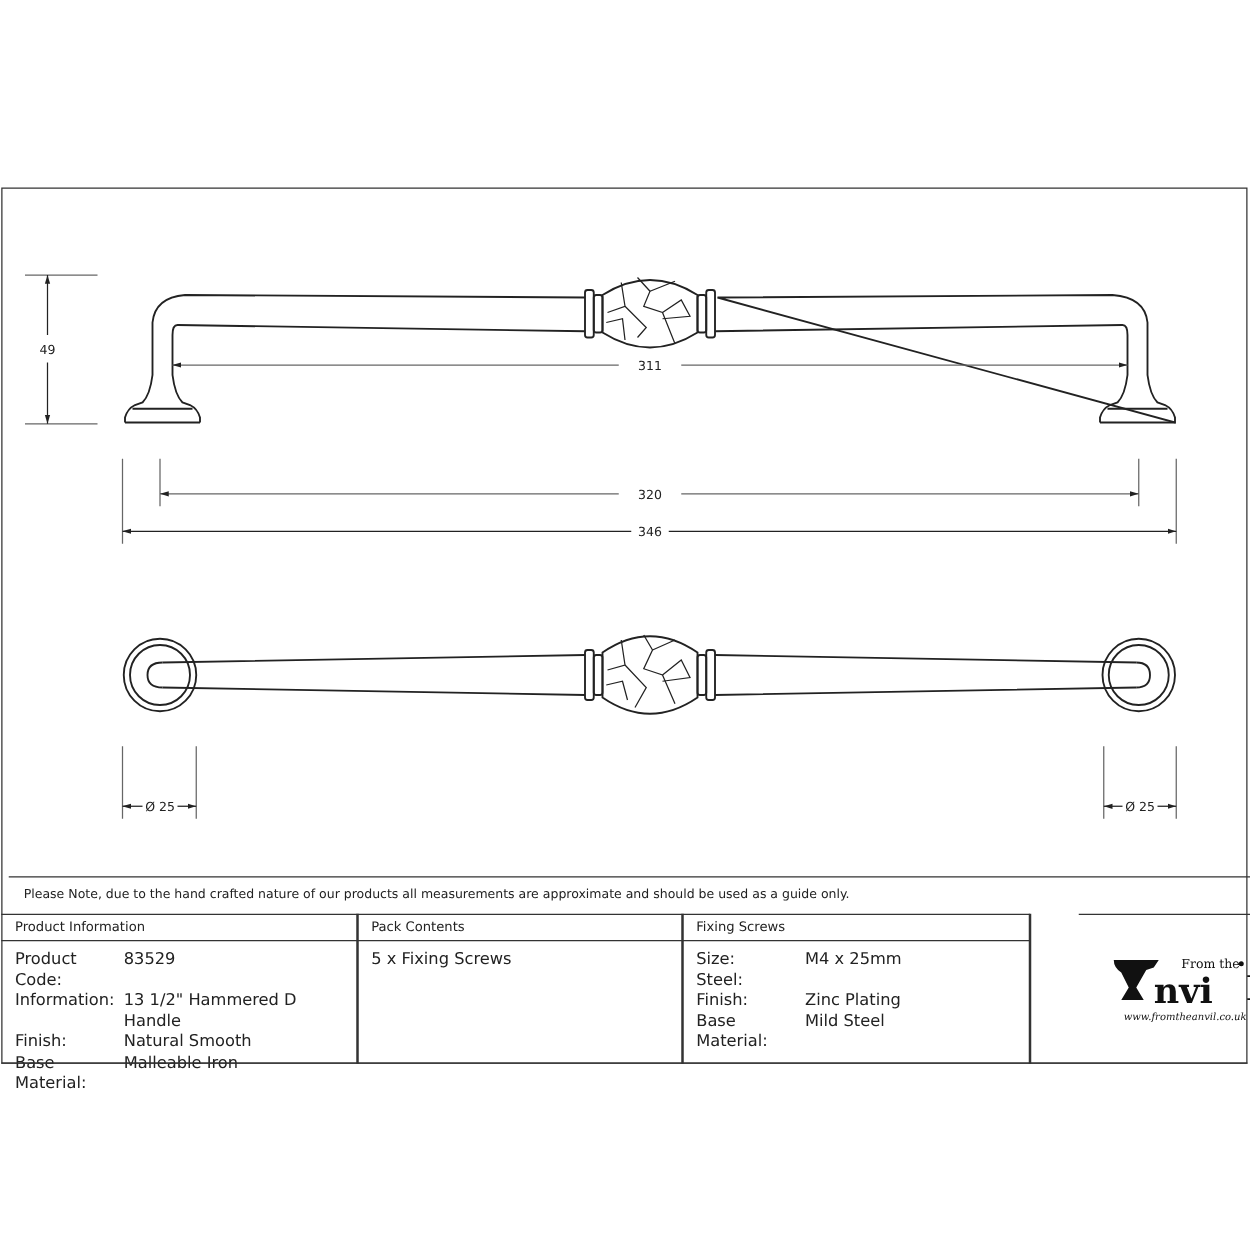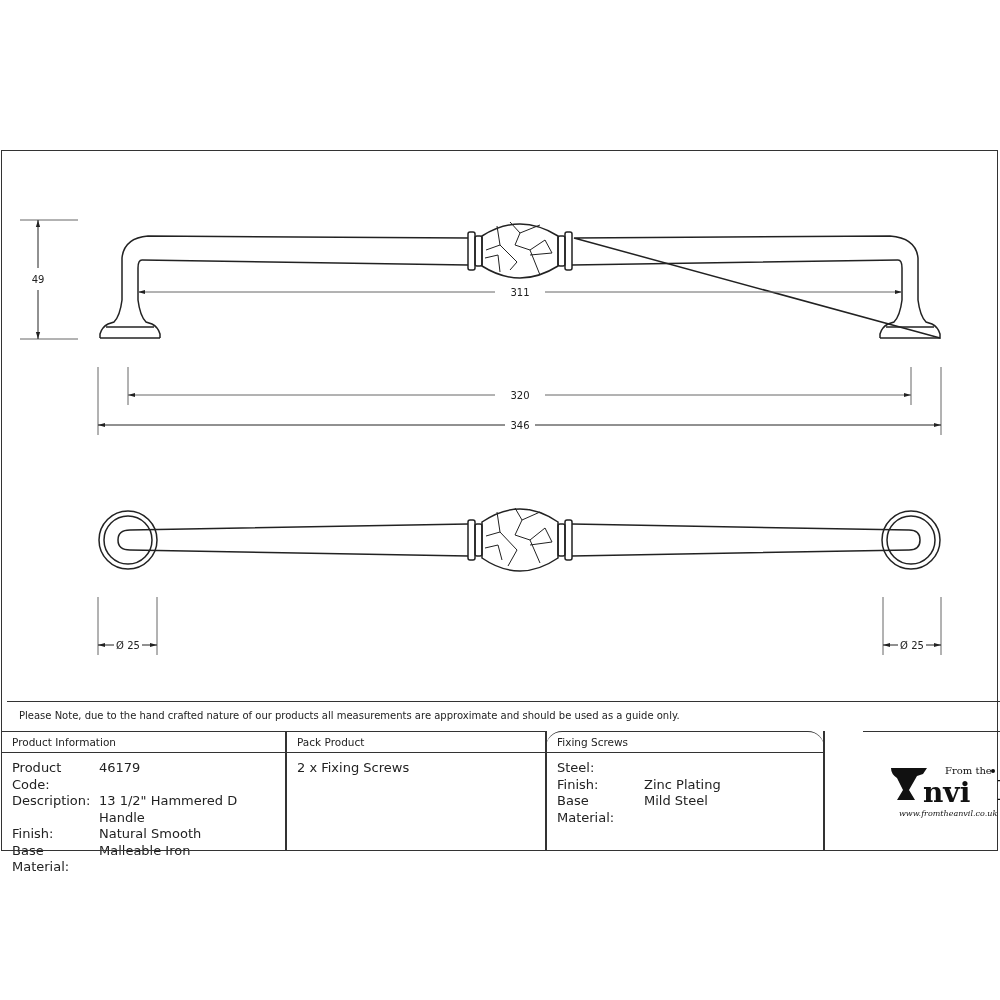--- a/index.html
+++ b/index.html
@@ -125,49 +125,53 @@
 </svg>
 
 <div class="note">Please Note, due to the hand crafted nature of our products all measurements are approximate and should be used as a guide only.</div>
 
 <div class="table">
   <div class="col" style="left:0; width:285px;">
     <div class="head">Product Information</div>
     <div class="body">
       <div class="row">
           <span class="k">Product Code:</span>
-          <span class="v">46179</span>
+          <span class="v">83529</span>
         </div>
       <div class="row">
-          <span class="k">Description:</span>
+          <span class="k">Information:</span>
           <span class="v">13 1/2" Hammered D Handle</span>
         </div>
       <div class="row">
           <span class="k">Finish:</span>
           <span class="v">Natural Smooth</span>
         </div>
       <div class="row">
           <span class="k">Base Material:</span>
           <span class="v">Malleable Iron</span>
         </div>
     </div>
   </div>
   <div class="vline" style="left:284px;"></div>
 
   <div class="col" style="left:285px; width:260px;">
-    <div class="head">Pack Product</div>
+    <div class="head">Pack Contents</div>
     <div class="body">
-      <div>2 x Fixing Screws</div>
+      <div>5 x Fixing Screws</div>
     </div>
   </div>
   <div class="vline" style="left:544px;"></div>
 
-  <div class="col fix" style="left:545px; width:278px;border-radius:16px;">
+  <div class="col fix" style="left:545px; width:278px;">
     <div class="head">Fixing Screws</div>
     <div class="body">
+      <div class="row">
+          <span class="k">Size:</span>
+          <span class="v">M4 x 25mm</span>
+        </div>
       <div class="row">
           <span class="k">Steel:</span>
         </div>
       <div class="row">
           <span class="k">Finish:</span>
           <span class="v">Zinc Plating</span>
         </div>
       <div class="row">
           <span class="k">Base Material:</span>
           <span class="v">Mild Steel</span>

